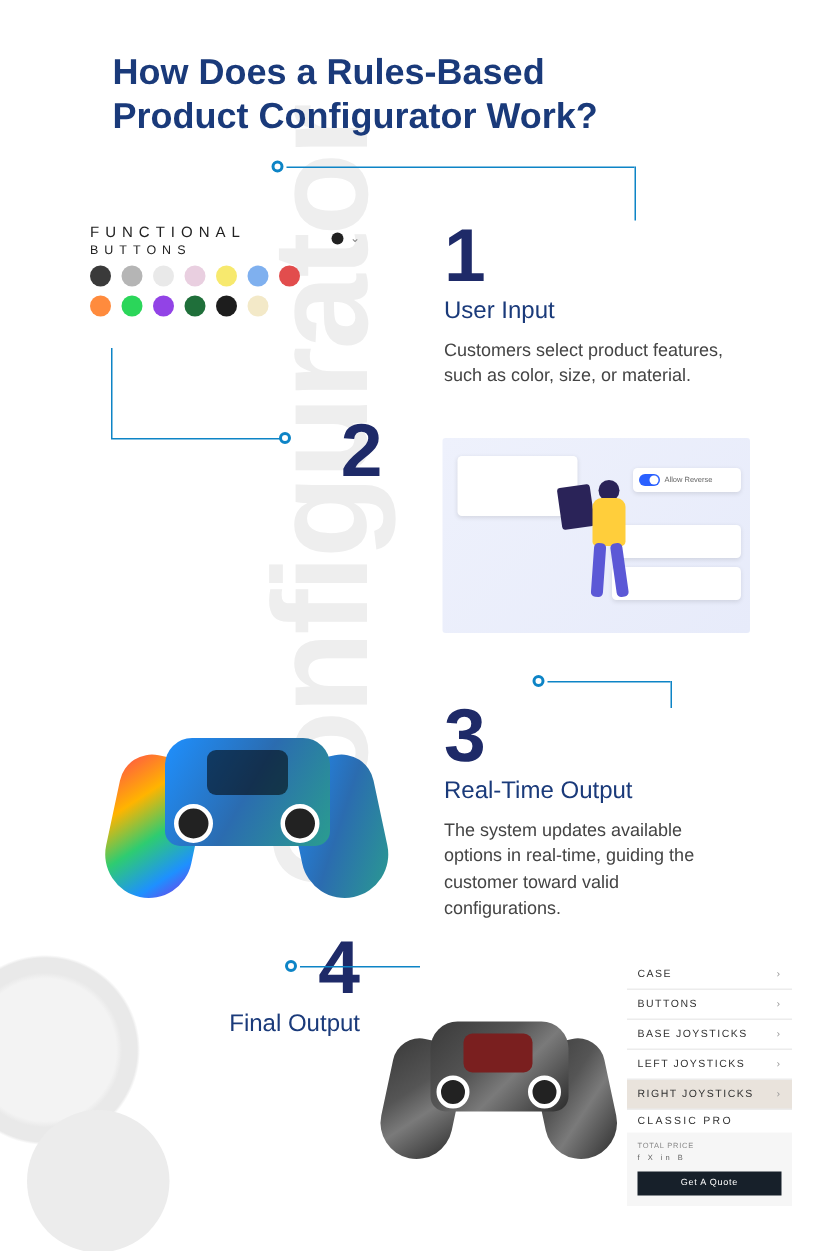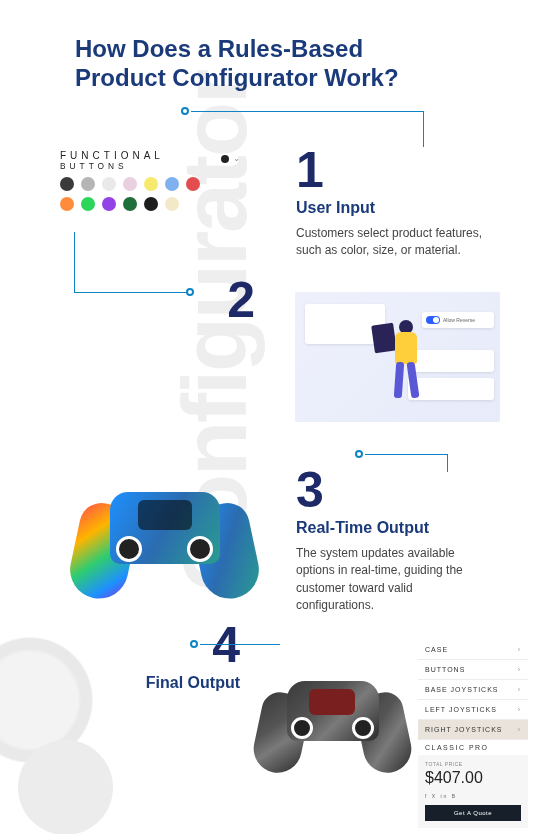--- a/index.html
+++ b/index.html
@@ -48,21 +48,21 @@
   }
   .step-num {
     font-size: 50px;
     font-weight: 900;
     color: #1e2a68;
     line-height: 1;
     margin-bottom: 4px;
   }
   .step-heading {
     font-size: 16px;
-    font-weight: 700;
+    font-weight: 400;
     color: #1a3a7a;
     margin-bottom: 8px;
   }
   .step-body {
     font-size: 12px;
     color: #444;
     line-height: 1.45;
     max-width: 195px;
   }
   .step.right { text-align:left; }
@@ -288,17 +288,16 @@
           <span>LEFT JOYSTICKS</span>
           <span class="chev">›</span>
         </div>
         <div class="spec-row active">
           <span>RIGHT JOYSTICKS</span>
           <span class="chev">›</span>
         </div>
       </div>
     <div class="spec-sub">CLASSIC PRO</div>
     <div class="fineprint">TOTAL PRICE</div>
-    <div class="price">$407.00</div>
     <div class="icons">f X in B</div>
     <div class="cta">Get A Quote</div>
   </div>
 </div>
 
 </body></html>

